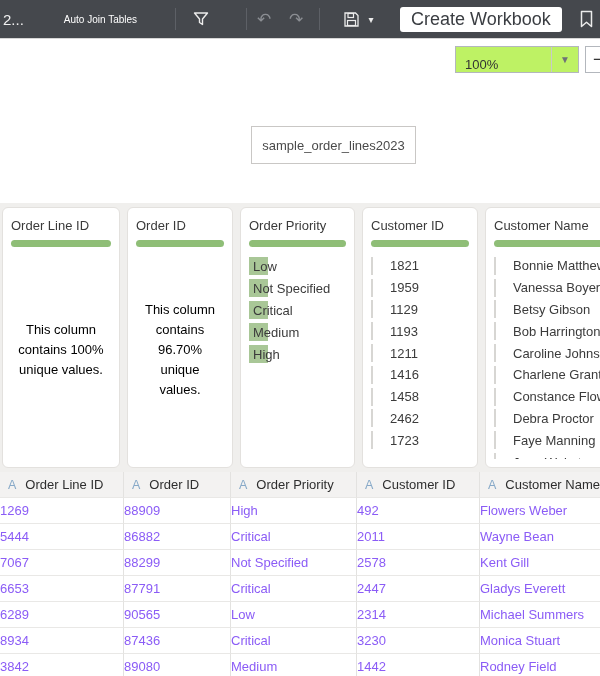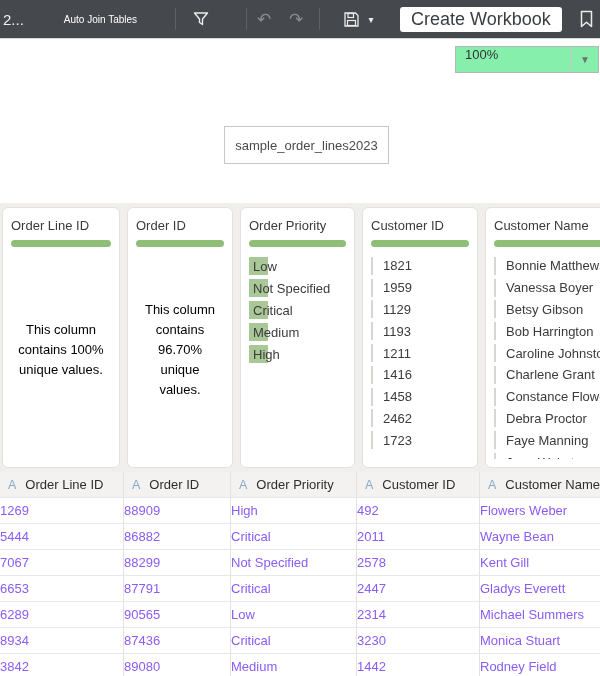--- a/index.html
+++ b/index.html
@@ -25,27 +25,27 @@
   .redo { margin-left:10px; width:22px; }
   .save { margin-left:20px; width:22px; }
   .save-caret { margin-left:2px; width:14px; font-size:10px; }
   .btn-create { margin-left:22px; background:#fff; color:#3a3d42; border:none; border-radius:3px;
                 height:25px; padding:0 11px; font-size:18px; font-family:inherit; cursor:pointer; white-space:nowrap; }
   .bookmark { margin-left:14px; width:22px; }
 
   
   .canvas { position:relative; height:165px; background:#fff; border-top:1px solid #d6d6d6; }
   .zoomctl { position:absolute; top:7px; left:455px; display:flex; }
-  .zoom-select { width:144px; height:27px; border:1px solid #b3b7bd; background:#86efac; display:flex; align-items:flex-start; cursor:pointer; }
+  .zoom-select { width:124px; height:27px; border:1px solid #b3b7bd; background:#bef264; display:flex; align-items:flex-end; cursor:pointer; }
   .zoom-value { flex:1; padding-left:9px; color:#333; }
   .zoom-caret { width:27px; height:100%; border-left:1px solid #c9c9c9; display:flex; align-items:center; justify-content:center;
                 color:#6e7277; font-size:10px; }
   .zoom-minus { margin-left:6px; width:26px; height:27px; border:1px solid #b3b7bd; background:#fff;
                 display:flex; align-items:center; justify-content:center; font-size:17px; color:#2c2c2c; cursor:pointer; }
-  .node { position:absolute; left:224px; top:87px; width:165px; height:38px; background:#fff;
+  .node { position:absolute; left:251px; top:87px; width:165px; height:38px; background:#fff;
           border:1px solid #c9c7c5; display:flex; align-items:center; justify-content:center;
           color:#4a4a4a; cursor:pointer; white-space:nowrap; }
 
   
   .profile-strip { height:269px; background:var(--card-section-bg,#f0efed); display:flex; gap:7px;
                    padding:4px 0 4px 2px; align-items:stretch; }
   .card { background:#fff; border:1px solid #e3e1de; border-radius:6px; padding:10px 8px 8px;
           display:flex; flex-direction:column; flex:0 0 auto; cursor:pointer; }
   .card:nth-child(1){ width:118px; } .card:nth-child(2){ width:106px; }
   .card:nth-child(3){ width:115px; } .card:nth-child(4){ width:116px; }
@@ -53,21 +53,21 @@
   .card-title { color:#3a3a3a; white-space:nowrap; overflow:hidden; }
   .quality-bar { height:7px; border-radius:4px; background:var(--accent-green,#8fbe77); margin-top:7px; flex:none; }
   .card-body { flex:1; margin-top:8px; overflow:hidden; }
   .card-body.msg { display:flex; align-items:center; justify-content:center; text-align:center; padding:0 5px 14px; }
   .card-msg { line-height:1.55; color:#000000; }
   .item { position:relative; height:21.8px; display:flex; align-items:center; }
   .hist-item { height:22px; }
   .hbar { position:absolute; left:-2px; top:2px; width:21px; height:18px; background:var(--hist-green,#a9c797); }
   .hlab { position:relative; padding-left:4px; white-space:nowrap; }
   .mbar { width:2px; height:18px; background:#d7d6d3; margin-right:10px; flex:none; }
-  .ilab { white-space:nowrap; }
+  .ilab { white-space:nowrap;margin-left:7px; }
 
   
   .dtable { background:#fff; }
   .trow { display:grid; grid-template-columns:124px 107px 126px 123px 1fr; height:26px; }
   .tcell { display:flex; align-items:center; border-bottom:1px solid #e9e8e6;
            overflow:hidden; white-space:nowrap; color:#8b5cf6; }
   .tcell:not(:nth-child(5)) { border-right:1px solid #e3e2e0; }
   .thead { background:var(--table-header-bg,#f3f2f1); }
   .thead .tcell { color:#2e2e2e; padding-left:8px; cursor:pointer; }
   .abadge { color:var(--badge-blue,#87a9c8); margin-right:9px; font-size:12.5px; flex:none; }

